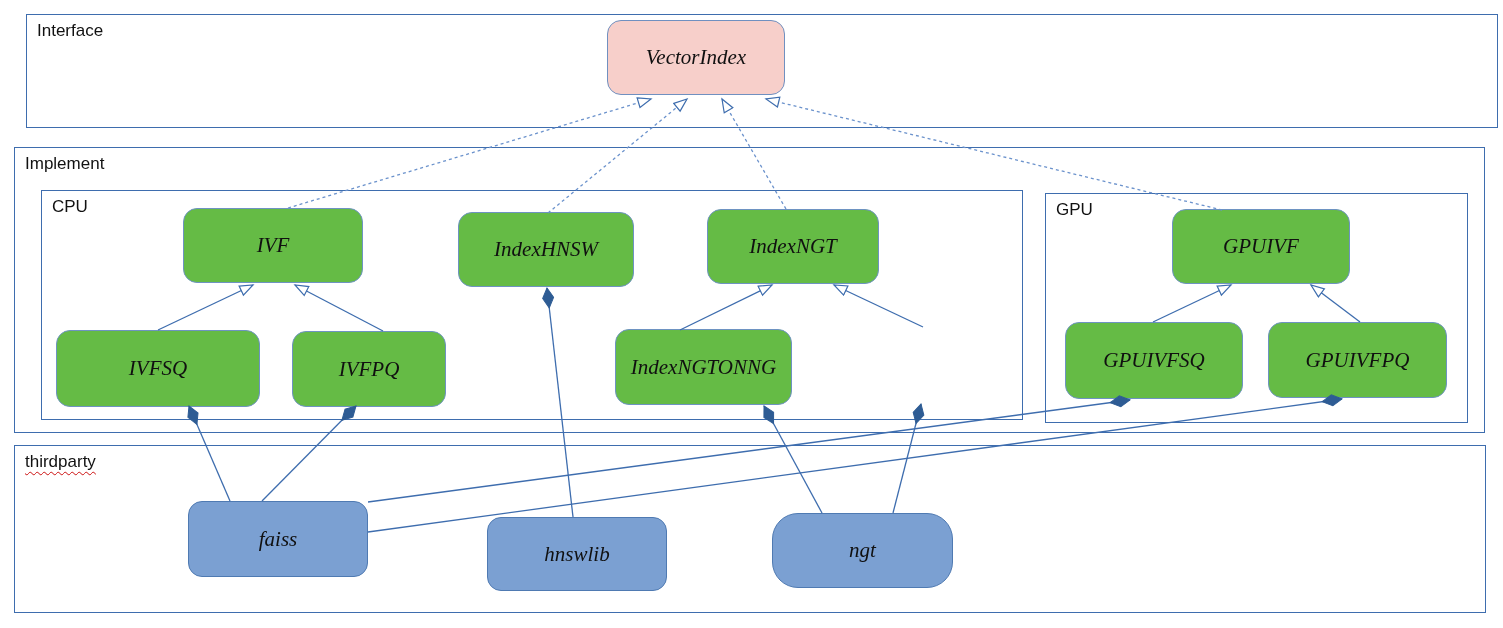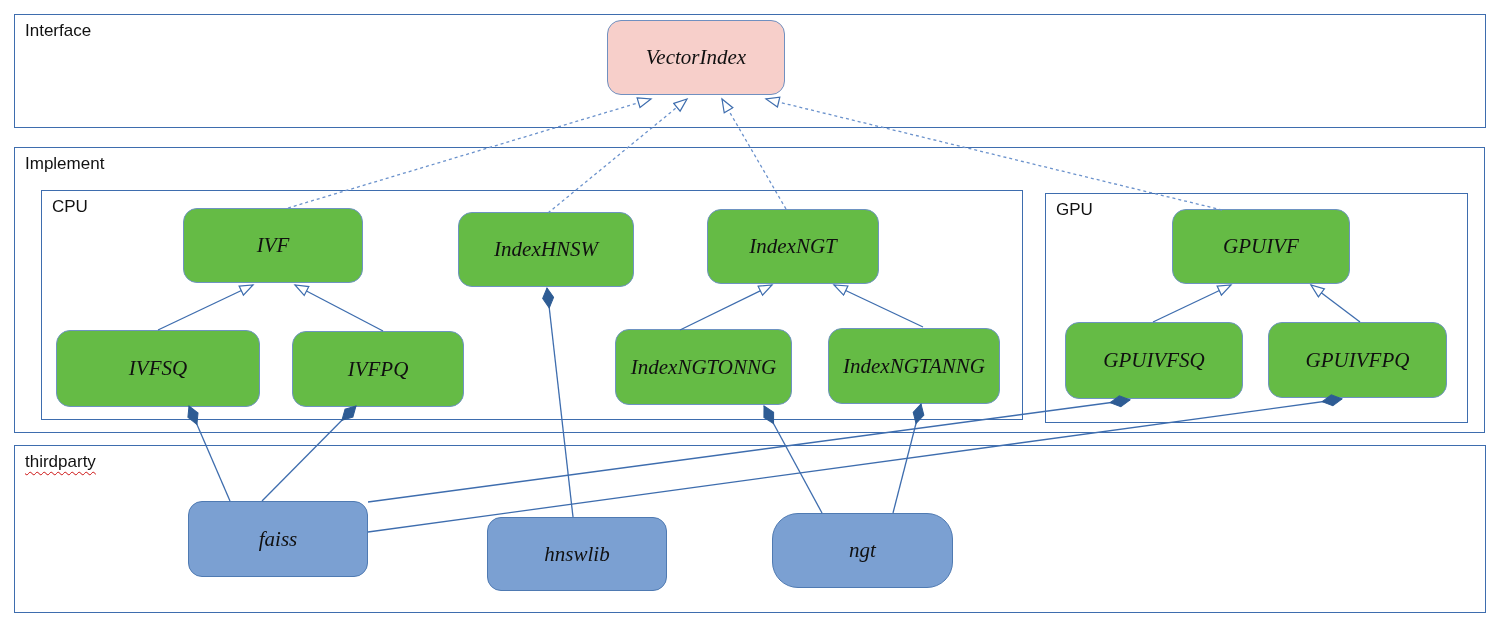--- a/index.html
+++ b/index.html
@@ -3,42 +3,42 @@
 <meta charset="utf-8">
 <style>
   html,body{margin:0;padding:0;background:#ffffff;}
   .canvas{position:relative;width:1503px;height:628px;background:#ffffff;overflow:hidden;
           font-family:"Liberation Serif", serif;}
 
   
   .frame{position:absolute;border:1.5px solid #3e6dae;background:transparent;box-sizing:border-box;}
   .frame .clabel{position:absolute;top:6px;left:10px;font-family:"Liberation Sans", sans-serif;
                  font-size:17px;color:#111;}
-  #c-interface {left:14px;  top:14px;  width:1472px; height:114px;}
+  #c-interface {left:26px;  top:14px;  width:1472px; height:114px;}
   #c-implement {left:14px;  top:147px; width:1471px; height:286px;}
   #c-cpu       {left:41px;  top:190px; width:982px;  height:230px;}
   #c-gpu       {left:1045px;top:193px; width:423px;  height:230px;}
   #c-thirdparty{left:14px;  top:445px; width:1472px; height:168px;text-align:center;}
   #c-thirdparty .clabel{text-decoration:underline;text-decoration-style:wavy;
                         text-decoration-color:#cc1111;text-decoration-thickness:1px;
                         text-underline-offset:4px;}
 
   
   .node{position:absolute;box-sizing:border-box;border-radius:14px;display:flex;
         align-items:center;justify-content:center;font-size:21px;color:#101010;font-style:italic;}
   .node.green{background:#65bb45;border:1.5px solid #6e93c2;}
   .node.pink {background:#f7cfca;border:1.5px solid #7090c0;}
   .node.blue {background:#7ba0d2;border:1.5px solid #4f7ab2;}
 
   #n-vectorindex {left:607px; top:20px;  width:178px; height:75px;}
   #n-ivf         {left:183px; top:208px; width:180px; height:75px;}
   #n-indexhnsw   {left:458px; top:212px; width:176px; height:75px;}
   #n-indexngt    {left:707px; top:209px; width:172px; height:75px;}
   #n-ivfsq       {left:56px;  top:330px; width:204px; height:77px;}
-  #n-ivfpq       {left:292px; top:331px; width:172px; height:76px;}
+  #n-ivfpq       {left:292px; top:331px; width:154px; height:76px;}
   #n-indexngtonng{left:615px; top:329px; width:177px; height:76px;}
   #n-indexngtanng{left:828px; top:328px; width:172px; height:76px;}
   #n-gpuivf      {left:1172px;top:209px; width:178px; height:75px;}
   #n-gpuivfsq    {left:1065px;top:322px; width:178px; height:77px;}
   #n-gpuivfpq    {left:1268px;top:322px; width:179px; height:76px;}
   #n-faiss       {left:188px; top:501px; width:180px; height:76px;}
   #n-hnswlib     {left:487px; top:517px; width:180px; height:74px;}
   #n-ngt         {left:772px; top:513px; width:181px; height:75px;border-radius:26px;}
 
   
@@ -67,21 +67,20 @@
     <span class="clabel">thirdparty</span>
   </div>
 
   <div class="node pink" id="n-vectorindex">VectorIndex</div>
   <div class="node green" id="n-indexhnsw">IndexHNSW</div>
   <div class="node green" id="n-ivf">IVF</div>
   <div class="node green" id="n-indexngt">IndexNGT</div>
   <div class="node green" id="n-ivfsq">IVFSQ</div>
   <div class="node green" id="n-ivfpq">IVFPQ</div>
   <div class="node green" id="n-indexngtonng">IndexNGTONNG</div>
-  <div class="node green" id="n-indexngtanng">IndexNGTANNG</div>
   <div class="node green" id="n-gpuivf">GPUIVF</div>
   <div class="node green" id="n-gpuivfsq">GPUIVFSQ</div>
   <div class="node green" id="n-gpuivfpq">GPUIVFPQ</div>
   <div class="node blue" id="n-faiss">faiss</div>
   <div class="node blue" id="n-hnswlib">hnswlib</div>
   <div class="node blue" id="n-ngt">ngt</div>
 
   <svg class="edges" viewBox="0 0 1503 628">
     <defs>
       <marker id="tri" markerUnits="userSpaceOnUse" markerWidth="18" markerHeight="14" refX="14" refY="6" orient="auto">

